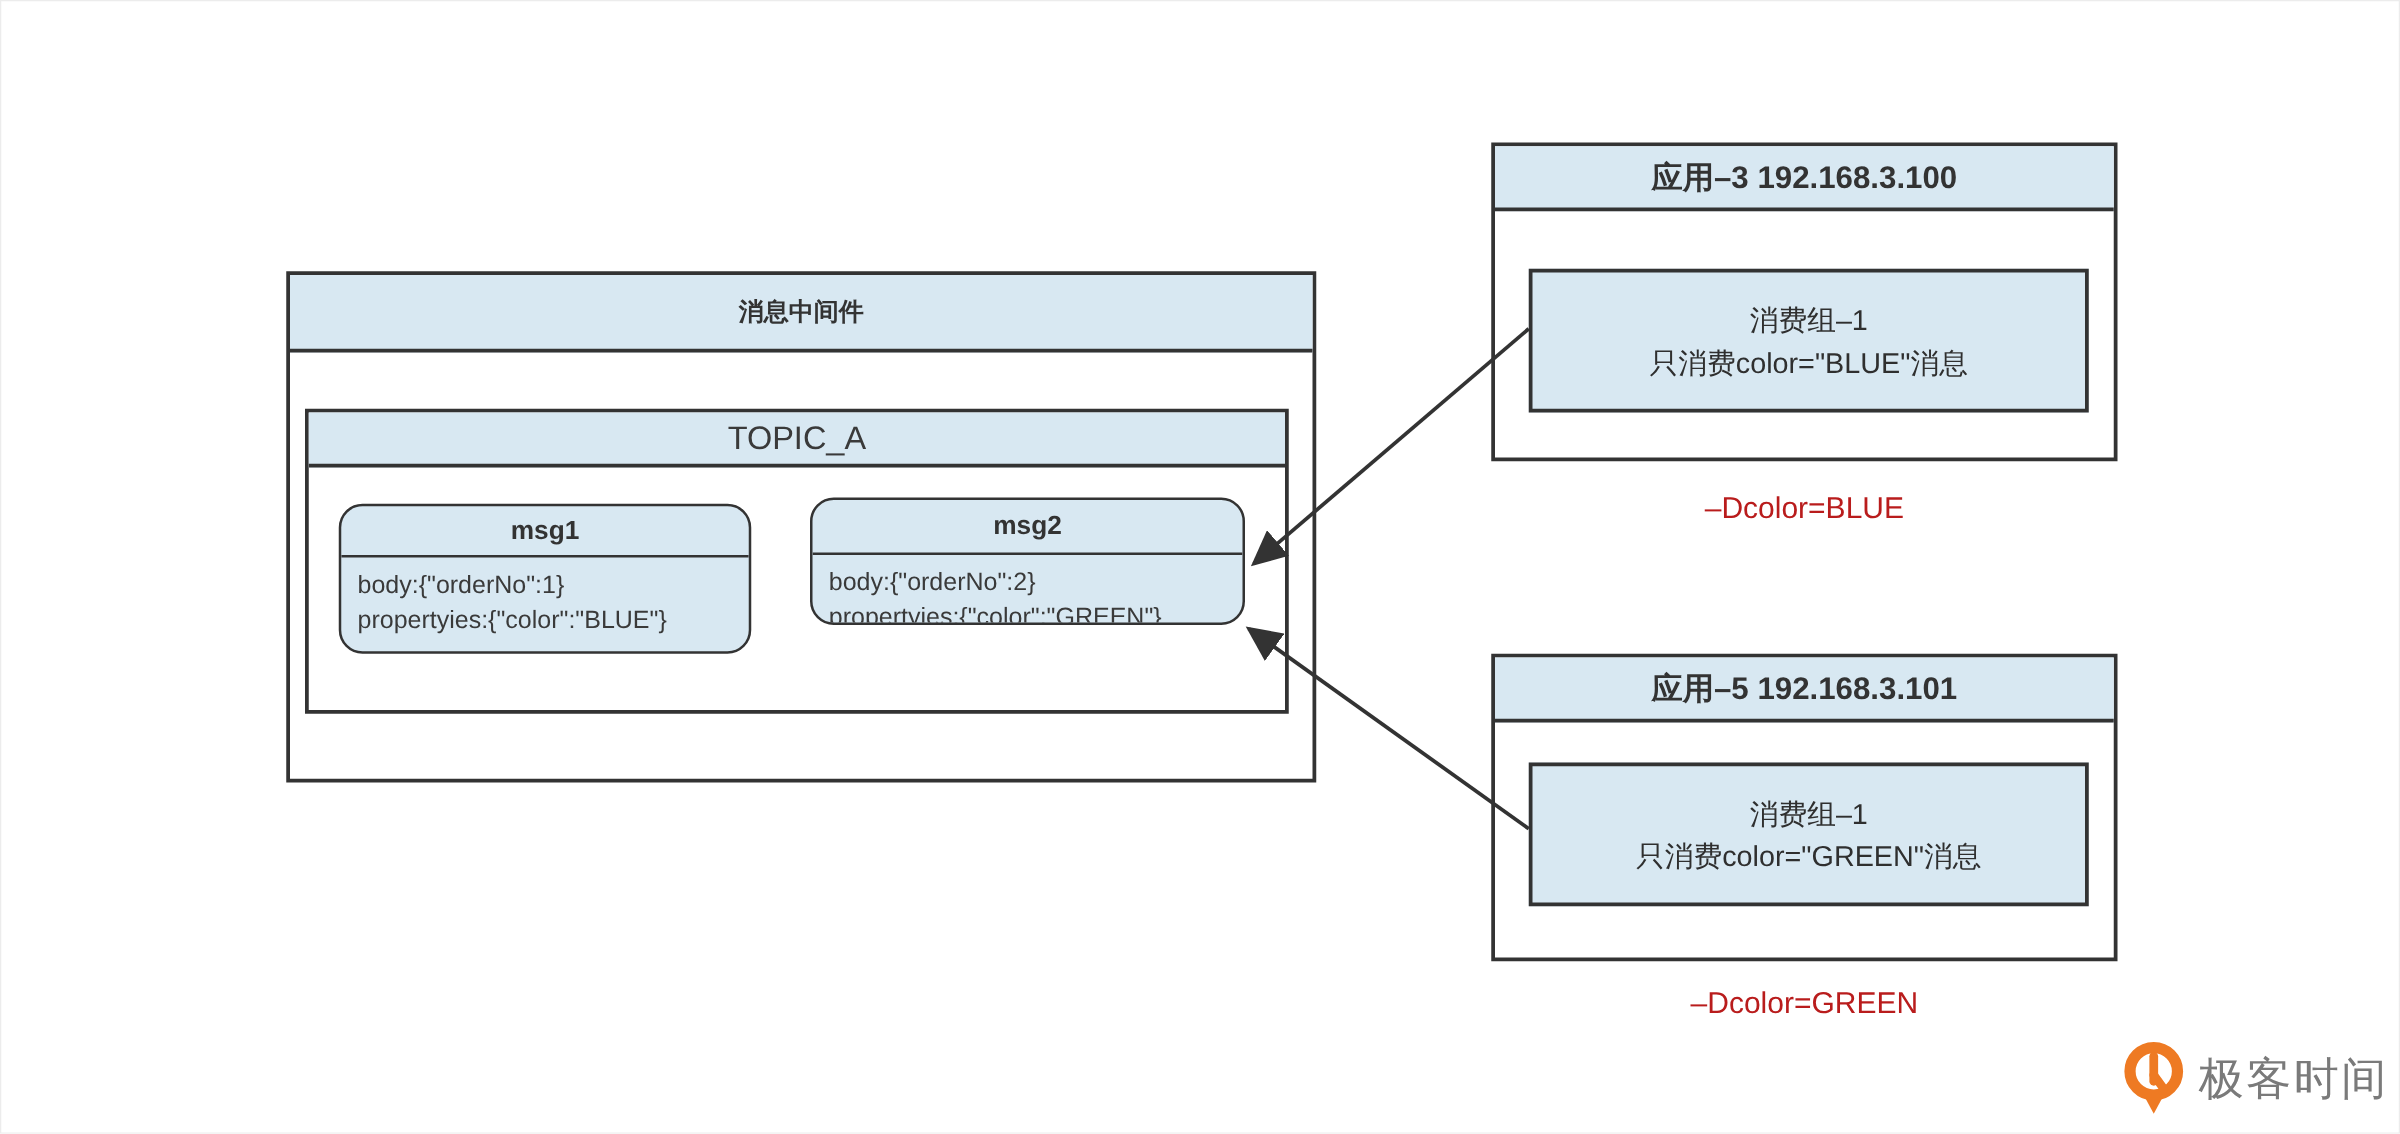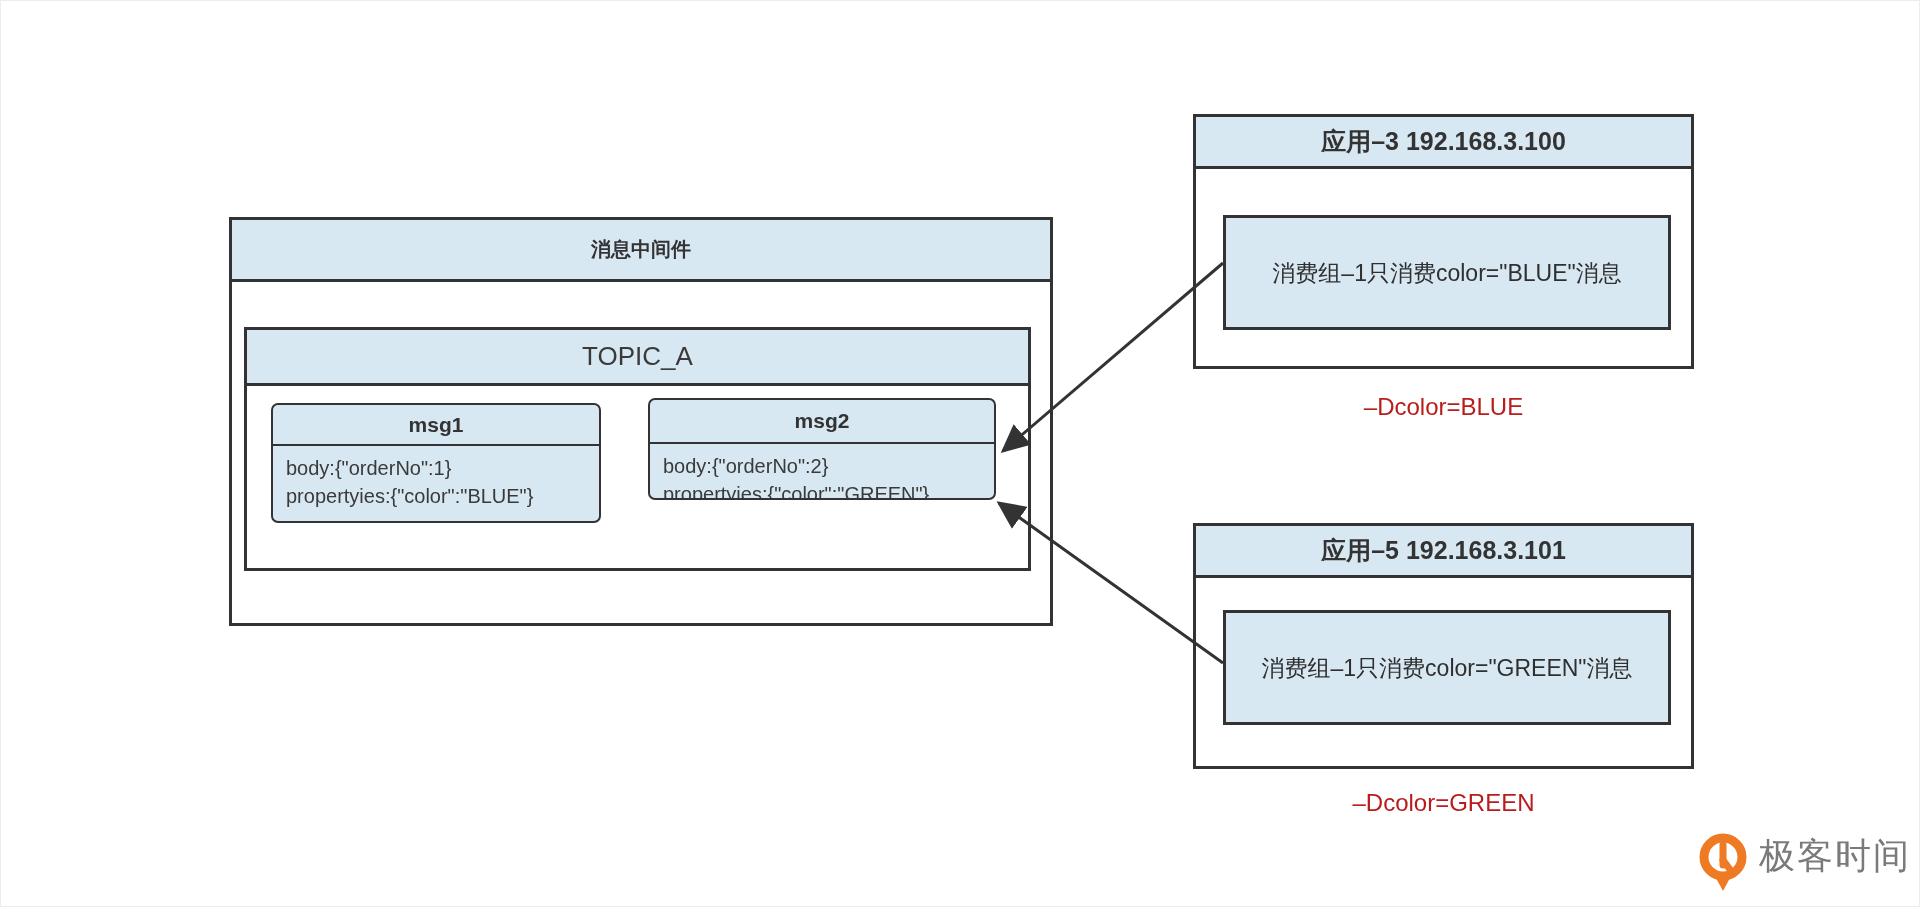--- a/index.html
+++ b/index.html
@@ -7,47 +7,47 @@
   .canvas{position:relative;width:1920px;height:907px;background:#ffffff;overflow:hidden;box-sizing:border-box;border:1px solid #ececec;}
 
   
   .frame{position:absolute;background:#ffffff;border:3px solid #333333;box-sizing:border-box;}
   .band{background:#d8e8f2;border-bottom:3px solid #333333;display:flex;align-items:center;justify-content:center;box-sizing:border-box;}
 
   
   .mw{left:228px;top:216px;width:824px;height:409px;}
   .mw-head{height:62px;font-size:20px;font-weight:bold;}
   .topic{position:absolute;left:12px;top:107px;width:787px;height:244px;background:#ffffff;border:3px solid #333333;box-sizing:border-box;}
-  .topic-head{height:56px;font-size:26px;font-weight:400;color:#3a3a3a;}
+  .topic-head{height:44px;font-size:26px;font-weight:400;color:#3a3a3a;}
 
-  .msg{position:absolute;background:#d8e8f2;border:2.5px solid #333333;border-radius:7px;box-sizing:border-box;overflow:hidden;}
+  .msg{position:absolute;background:#d8e8f2;border:2.5px solid #333333;border-radius:19px;box-sizing:border-box;overflow:hidden;}
   .msg1{left:24px;top:73px;width:330px;height:120px;}
   .msg2{left:401px;top:68px;width:348px;height:102px;}
   .msg-head{display:flex;align-items:center;justify-content:center;border-bottom:2.5px solid #333333;font-weight:bold;font-size:21px;box-sizing:border-box;}
   .msg1 .msg-head{height:41px;}
   .msg2 .msg-head{height:44px;}
   .msg-body{padding:8px 13px;font-size:20px;line-height:28px;color:#3a3a3a;white-space:nowrap;}
 
   
   .app1{left:1192px;top:113px;width:501px;height:255px;}
   .app2{left:1192px;top:522px;width:501px;height:246px;}
   .app-head{height:52px;font-size:25px;font-weight:bold;}
-  .consumer{position:absolute;left:27px;width:448px;height:115px;background:#d8e8f2;border:3px solid #333333;box-sizing:border-box;display:flex;flex-direction:row;align-items:center;justify-content:center;font-size:23px;line-height:34px;color:#2f2f2f;}
+  .consumer{position:absolute;left:27px;width:448px;height:115px;background:#d8e8f2;border:3px solid #333333;box-sizing:border-box;display:flex;flex-direction:column;align-items:center;justify-content:center;font-size:23px;line-height:34px;color:#2f2f2f;}
   .app1 .consumer{top:98px;}
   .app2 .consumer{top:84px;}
 
   .jvm-flag{position:absolute;width:501px;left:1192px;text-align:center;font-size:24px;color:#b91c1c;}
   .jvm-flag.f1{top:392px;}
   .jvm-flag.f2{top:788px;}
 
   
   .arrows{position:absolute;left:0;top:0;width:1920px;height:907px;pointer-events:none;}
 
   
-  .logo{position:absolute;left:1696px;top:831px;display:flex;gap:10px;}
+  .logo{position:absolute;left:1696px;top:831px;display:flex;align-items:center;gap:10px;}
   .logo-text{font-size:36px;font-weight:500;color:#7a7a7a;letter-spacing:2px;}
 </style>
 </head>
 <body>
 
 <div class="canvas">
 
   <div class="frame mw">
     <div class="band mw-head">
       <span>消息中间件</span>

